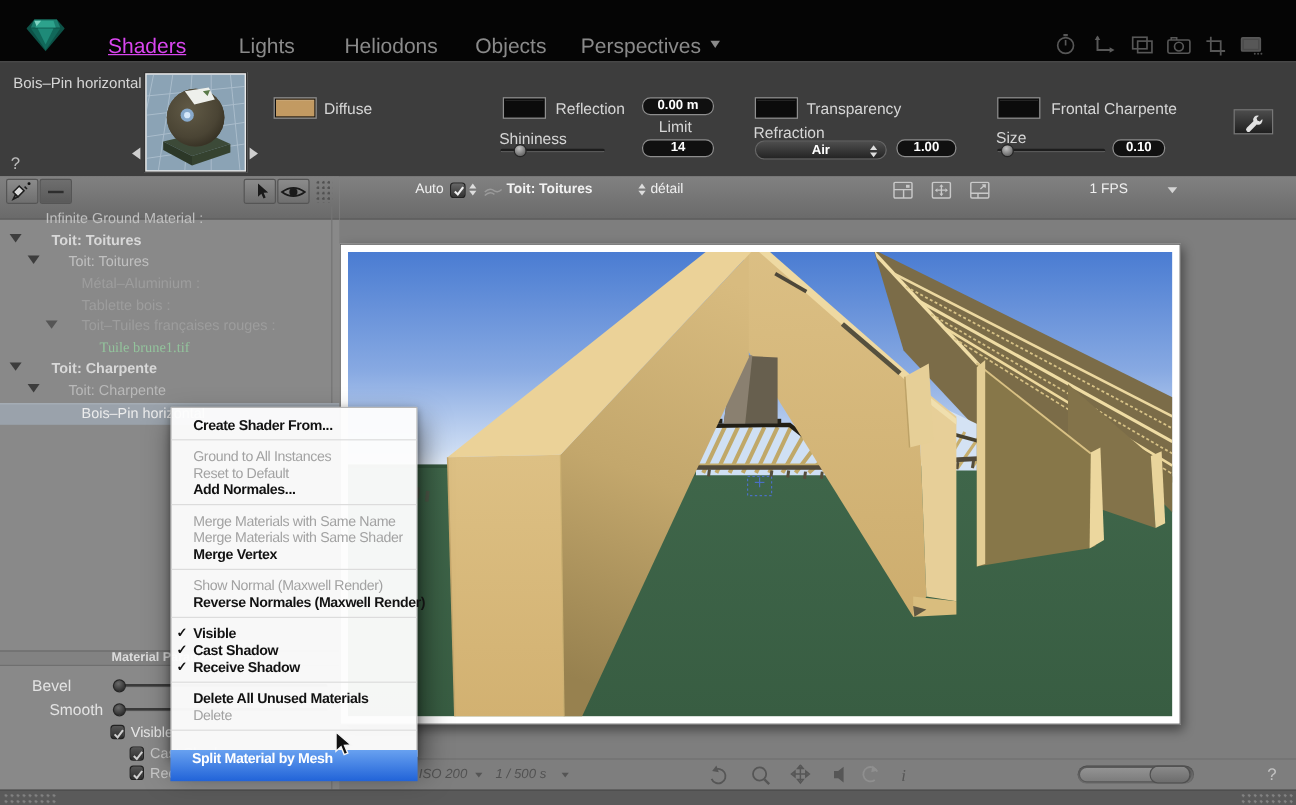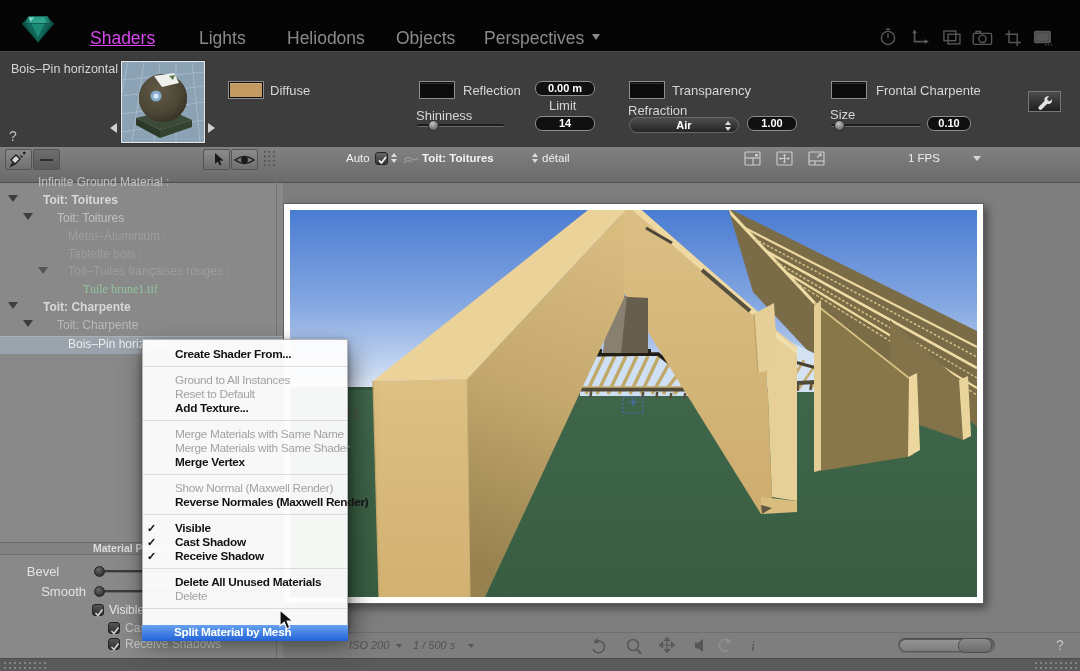--- a/index.html
+++ b/index.html
@@ -24,25 +24,25 @@
   .tbtn{position:absolute;top:2px;width:27px;height:21px;background:linear-gradient(#8b8b8b,#6f6f6f);border:1px solid #555;border-radius:2px;box-sizing:border-box;}
   .row{position:absolute;font-size:12px;color:#c0c0c0;white-space:nowrap;}
   .tri{position:absolute;width:0;height:0;border-left:5px solid transparent;border-right:5px solid transparent;border-top:7px solid #3d3d3d;}
   .bottomstrip{position:absolute;left:0;top:658px;width:1080px;height:13px;background:#5a5a5a;border-top:1px solid #4c4c4c;box-sizing:border-box;}
   .gripdots{position:absolute;background-image:radial-gradient(circle at 2px 2px,#848484 1px,rgba(0,0,0,0) 1.2px);background-size:5px 5px;}
   
   .menu{position:absolute;left:142px;top:339px;width:206px;height:292px;background:rgba(253,253,253,.96);
         border:1px solid #b6b6b6;box-sizing:border-box;border-radius:1px;
         box-shadow:3px 12px 24px rgba(0,0,0,.55), 0 2px 6px rgba(0,0,0,.35);
         font-size:11.8px;letter-spacing:-0.3px;padding-top:7px;}
-  .mi{position:relative;height:13.9px;line-height:14.2px;padding-left:32px;color:#121212;font-weight:bold;white-space:nowrap;}
+  .mi{position:relative;height:13.9px;line-height:14.2px;padding-left:18px;color:#121212;font-weight:bold;white-space:nowrap;}
   .mi.dis{color:#a2a2a2;font-weight:normal;}
   .mi .chk{position:absolute;left:4px;top:0;font-size:11px;font-weight:bold;color:#111;}
   .msep{height:1px;background:#dcdcdc;margin:5.6px 0 5.6px 0;}
-  .mi.sel{background:linear-gradient(#68a1f0,#2163d8);color:#fff;margin-left:-1px;margin-right:-1px;height:16px;line-height:15px;margin-top:16px;}
+  .mi.sel{background:linear-gradient(#68a1f0,#2163d8);color:#fff;margin-left:-1px;margin-right:-1px;height:26px;line-height:15px;margin-top:16px;}
 </style>
 </head>
 <body>
 <div class="app">
 
   <div class="topbar">
     <svg class="abs" style="left:22px;top:14px" width="32" height="31" viewBox="0 0 34 30">
       <polygon points="7,1 27,1 34,9 17,29 0,9" fill="#0d5247"></polygon>
       <polygon points="7,1 27,1 30,8 4,8" fill="#1c7f6f"></polygon>
       <polygon points="10,2 24,2 26,8 8,8" fill="#2da28c"></polygon>
@@ -435,21 +435,21 @@
   <div class="bottomstrip">
     <div class="gripdots" style="left:3px;top:2px;width:44px;height:9px;"></div>
     <div class="gripdots" style="left:1034px;top:2px;width:44px;height:9px;"></div>
   </div>
 
   <div class="menu">
     <div class="mi">Create Shader From...</div>
     <div class="msep"></div>
     <div class="mi dis">Ground to All Instances</div>
     <div class="mi dis">Reset to Default</div>
-    <div class="mi">Add Texture...</div>
+    <div class="mi">Add Normales...</div>
     <div class="msep"></div>
     <div class="mi dis">Merge Materials with Same Name</div>
     <div class="mi dis">Merge Materials with Same Shader</div>
     <div class="mi">Merge Vertex</div>
     <div class="msep"></div>
     <div class="mi dis">Show Normal (Maxwell Render)</div>
     <div class="mi">Reverse Normales (Maxwell Render)</div>
     <div class="msep"></div>
     <div class="mi"><span class="chk">✓</span>Visible</div>
     <div class="mi"><span class="chk">✓</span>Cast Shadow</div>

